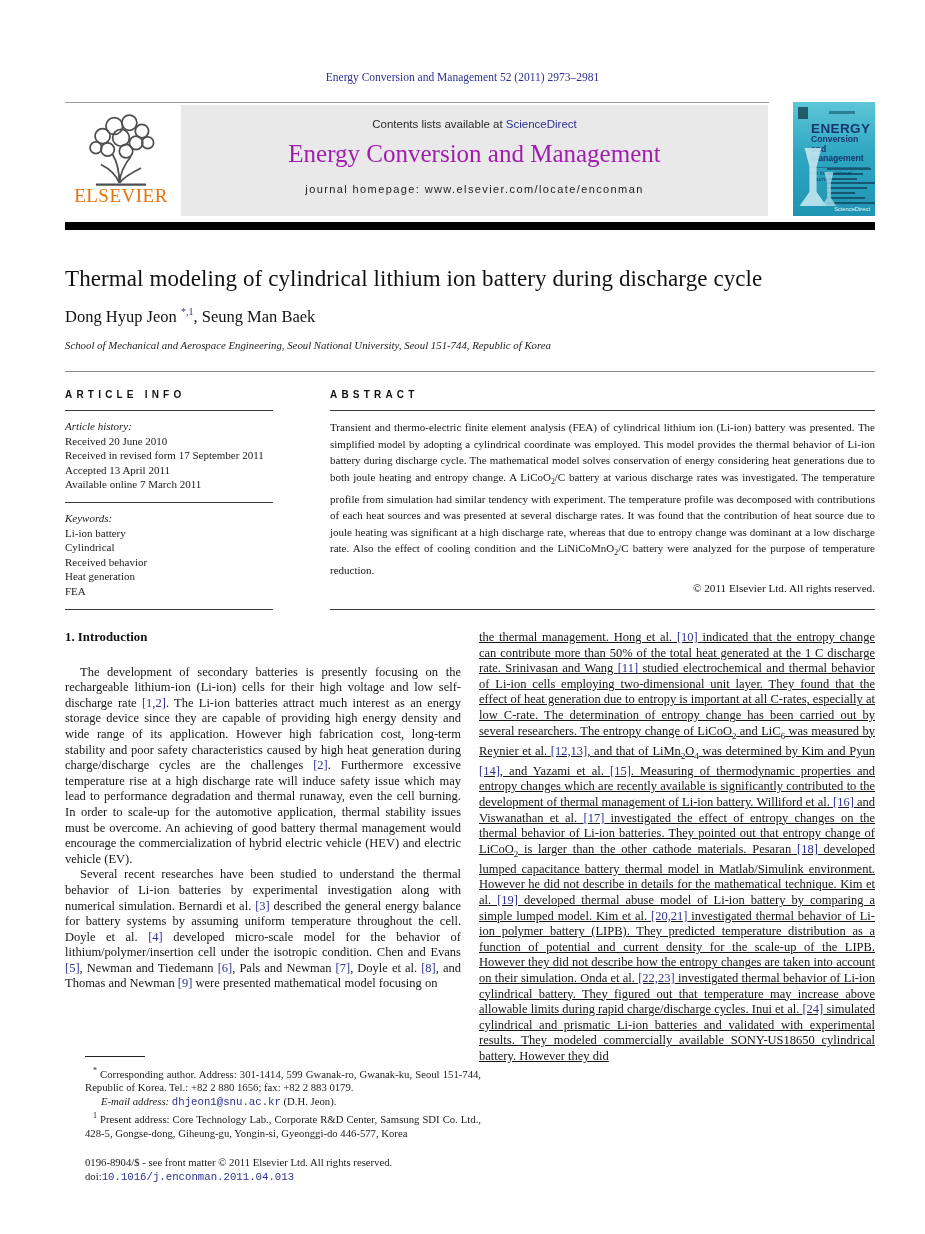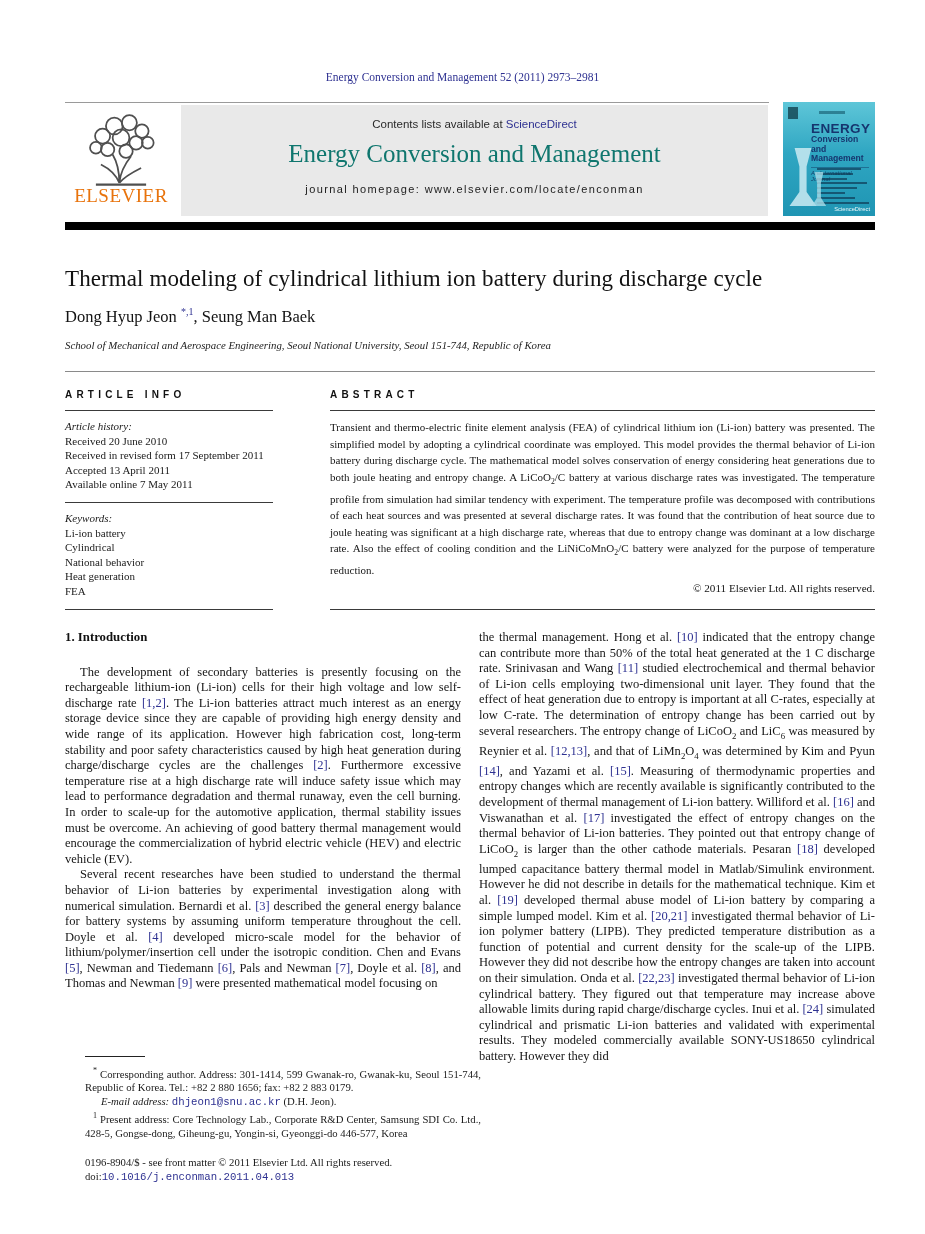--- a/index.html
+++ b/index.html
@@ -22,25 +22,25 @@
   .elsevier-word {
     display:block; font-family:"Liberation Serif",serif; font-size:19px;
     color:#e8730c; letter-spacing:0.5px; margin-top:-3px;
   }
   .banner-box {
     position:absolute; left:116px; top:3px; width:587px; height:111px;
     background:#e9e9e9; text-align:center;
   }
   .contents-line { margin-top:13px; font-family:"Liberation Sans",sans-serif; font-size:11.5px; color:#2b2b2b; }
   .contents-line .sd { color:#2e3191; }
-  .journal-title { margin-top:10px; font-size:25px; font-weight:normal; color:#0f766e; }
+  .journal-title { margin-top:10px; font-size:25px; font-weight:normal; color:#a21caf; }
   .homepage-line { margin-top:15px; font-family:"Liberation Sans",sans-serif; font-size:11px; letter-spacing:1.4px; color:#1c1c1c; }
   
   .cover {
-    position:absolute; right:0; top:0; width:92px; height:114px;
+    position:absolute; right:0; top:0; width:82px; height:114px;
     background:linear-gradient(180deg,#5ec6d8 0%, #2fa6c2 45%, #1f95b3 100%);
     overflow:hidden;
     padding-left:48px;
   }
   .cover-mark { position:absolute; top:5px; left:5px; width:10px; height:12px; background:#12424f; opacity:.8; }
   .cover-topline { position:absolute; top:9px; left:36px; width:26px; height:3px; background:#0d4d60; opacity:.55; }
   .cover-title { position:absolute; top:20px; right:6px; text-align:left; color:#16356e;
                  font-family:"Liberation Sans",sans-serif; font-weight:bold; width:58px; }
   .cover-title .l1 { font-size:13.5px; letter-spacing:.4px; line-height:13px; }
   .cover-title .l2, .cover-title .l3 { font-size:8.6px; line-height:9.5px; }
@@ -68,21 +68,21 @@
   .meta .rule { border-top:1px solid #3a3a3a; margin:10px 0 8px 0; }
   .info-text { font-size:11px; line-height:14.6px; color:#1a1a1a; }
   .label-italic { font-style:italic; }
   .abstract-text { font-size:11px; line-height:16.6px; text-align:justify; color:#151515;margin-top:8px; }
   .abstract-copyright { text-align:right; font-size:11.2px; margin-top:3px; color:#151515; }
   
   .body-cols { position:absolute; top:630px; left:65px; width:810px; display:flex; gap:18px; }
   .col { flex:0 0 396px; width:396px; font-size:12.5px; line-height:15.6px; text-align:justify; color:#151515; }
   .section-heading { font-size:12.8px; font-weight:bold; color:#111; margin-bottom:19px; }
   .col p { margin:0; text-indent:15px; }
-  .col p.no-indent { text-indent:0; }
+  .col p.no-indent { text-indent:0;text-decoration:underline; }
   .ref { color:#2e3191; }
   sub { font-size:70%; }
   
   .footnotes { position:absolute; top:1056px; left:65px; width:396px; font-size:10.7px; line-height:13.6px; color:#1a1a1a;margin-left:20px; }
   .fn-rule { width:60px; border-top:1px solid #222; margin-bottom:7px; }
   .footnotes p { margin:0; text-align:justify; text-indent:8px; }
   .footnotes p.email-line { text-indent:16px; }
   .footnotes sup { font-size:8px; }
   .link { color:#2e3191;font-family:Liberation Mono, monospace; }
   .issn-block { margin-top:16px; }
@@ -163,30 +163,30 @@
   <div class="meta">
     <div class="meta-left">
       <div class="meta-header">ARTICLE INFO</div>
       <div class="rule"></div>
       <div class="info-text">
         <div class="label-italic">Article history:</div>
         <div>
             <div>Received 20 June 2010</div>
             <div>Received in revised form 17 September 2011</div>
             <div>Accepted 13 April 2011</div>
-            <div>Available online 7 May 2011</div>
+            <div>Available online 7 March 2011</div>
           </div>
       </div>
       <div class="rule"></div>
       <div class="info-text">
         <div class="label-italic">Keywords:</div>
         <div>
             <div>Li-ion battery</div>
             <div>Cylindrical</div>
-            <div>National behavior</div>
+            <div>Received behavior</div>
             <div>Heat generation</div>
             <div>FEA</div>
           </div>
       </div>
     </div>
     <div class="meta-right">
       <div class="meta-header">ABSTRACT</div>
       <div class="rule"></div>
       <div class="abstract-text">Transient and thermo-electric finite element analysis (FEA) of cylindrical lithium ion (Li-ion) battery was presented. The simplified model by adopting a cylindrical coordinate was employed. This model provides the thermal behavior of Li-ion battery during discharge cycle. The mathematical model solves conservation of energy considering heat generations due to both joule heating and entropy change. A LiCoO<sub>2</sub>/C battery at various discharge rates was investigated. The temperature profile from simulation had similar tendency with experiment. The temperature profile was decomposed with contributions of each heat sources and was presented at several discharge rates. It was found that the contribution of heat source due to joule heating was significant at a high discharge rate, whereas that due to entropy change was dominant at a low discharge rate. Also the effect of cooling condition and the LiNiCoMnO<sub>2</sub>/C battery were analyzed for the purpose of temperature reduction.</div>
       <div class="abstract-copyright">© 2011 Elsevier Ltd. All rights reserved.</div>

